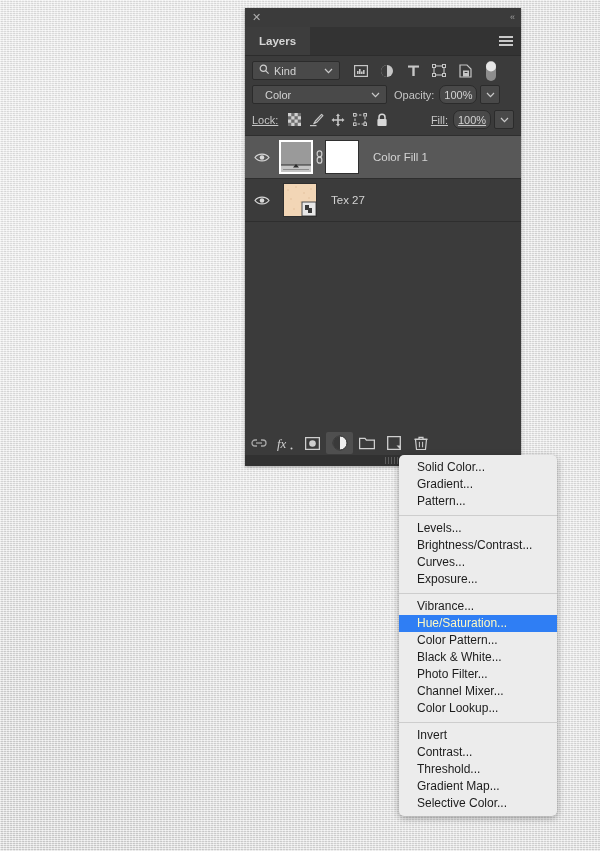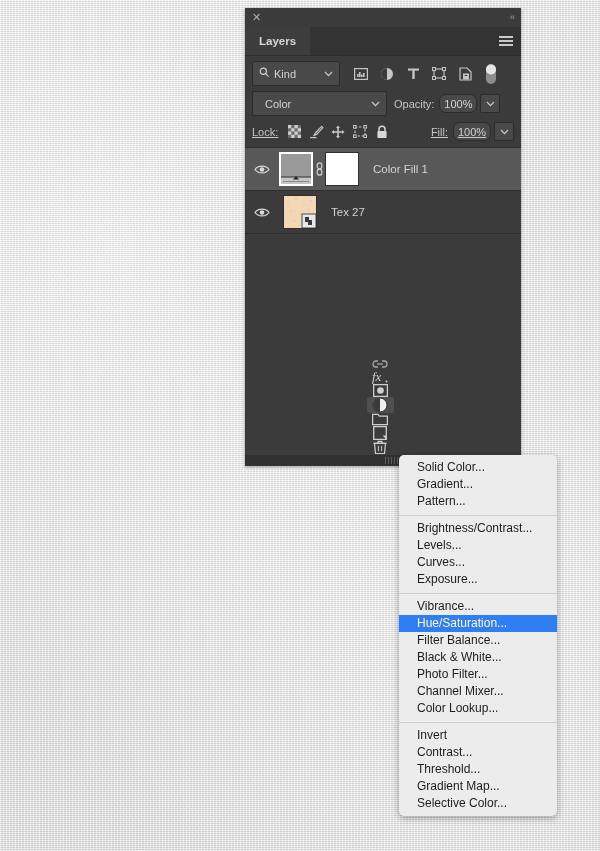--- a/index.html
+++ b/index.html
@@ -53,21 +53,21 @@
   }
   .tab-menu{
     position:absolute;right:8px;top:9px;width:14px;height:10px;cursor:pointer;
   }
   .tab-menu i{display:block;height:2px;background:#c9c9c9;margin-bottom:2px;}
 
   .toolrow{padding:5px 7px 0 7px;display:flex;align-items:center;}
 
   
   .sel{
-    background:#494949;border:1px solid #2b2b2b;border-radius:2px;height:25px;
+    background:#494949;border:1px solid #2b2b2b;border-radius:2px;height:19px;
     display:flex;align-items:center;color:#d2d2d2;font-size:11px;
     box-sizing:border-box;cursor:pointer;position:relative;
   }
   .sel .caret{margin-left:auto;padding:0 6px;font-size:9px;color:#c9c9c9;}
   .kind-sel{width:88px;padding-left:6px;}
   .kind-sel .mag{margin-right:4px;}
 
   .filter-icons{display:flex;align-items:center;gap:0;margin-left:8px;}
   .ficon{width:26px;height:19px;display:flex;align-items:center;justify-content:center;cursor:pointer;}
 
@@ -101,23 +101,22 @@
   .thumb-wrap{display:flex;align-items:center;}
   .layer-name{color:#d3d3d3;font-size:11.5px;margin-left:14px;}
 
   .thumb{width:34px;height:34px;box-sizing:border-box;}
   .thumb.sel-border{border:2px solid #ffffff;}
   .linkchain{width:12px;display:flex;align-items:center;justify-content:center;}
 
   
   .btnbar{
     position:absolute;left:0;right:0;bottom:11px;height:24px;
-    background:#3b3b3b;display:flex;align-items:center;justify-content:flex-end;
+    background:#3b3b3b;display:flex;align-items:center;
     padding-right:6px;
-    flex-direction:column;
   }
   .bbtn{width:27px;height:22px;display:flex;align-items:center;justify-content:center;cursor:pointer;}
   .bbtn.active{background:#4f4f4f;border-radius:2px;}
   .panel-foot{
     position:absolute;left:0;right:0;bottom:0;height:11px;background:#313131;
   }
   .grip{
     position:absolute;right:80px;bottom:2px;width:56px;height:7px;
     background:repeating-linear-gradient(90deg,#5d5d5d 0 1px,transparent 1px 3px);
   }
@@ -409,28 +408,28 @@
   <div class="panel-foot">
     <div class="grip"></div>
   </div>
 </div>
 
 <div id="adj-menu">
     <div class="mi">Solid Color...</div>
     <div class="mi">Gradient...</div>
     <div class="mi">Pattern...</div>
     <div class="msep"></div>
+    <div class="mi">Levels...</div>
     <div class="mi">Brightness/Contrast...</div>
-    <div class="mi">Levels...</div>
     <div class="mi">Curves...</div>
     <div class="mi">Exposure...</div>
     <div class="msep"></div>
     <div class="mi">Vibrance...</div>
     <div class="mi hl">Hue/Saturation...</div>
-    <div class="mi">Filter Balance...</div>
+    <div class="mi">Color Pattern...</div>
     <div class="mi">Black &amp; White...</div>
     <div class="mi">Photo Filter...</div>
     <div class="mi">Channel Mixer...</div>
     <div class="mi">Color Lookup...</div>
     <div class="msep"></div>
     <div class="mi">Invert</div>
     <div class="mi">Contrast...</div>
     <div class="mi">Threshold...</div>
     <div class="mi">Gradient Map...</div>
     <div class="mi">Selective Color...</div>

